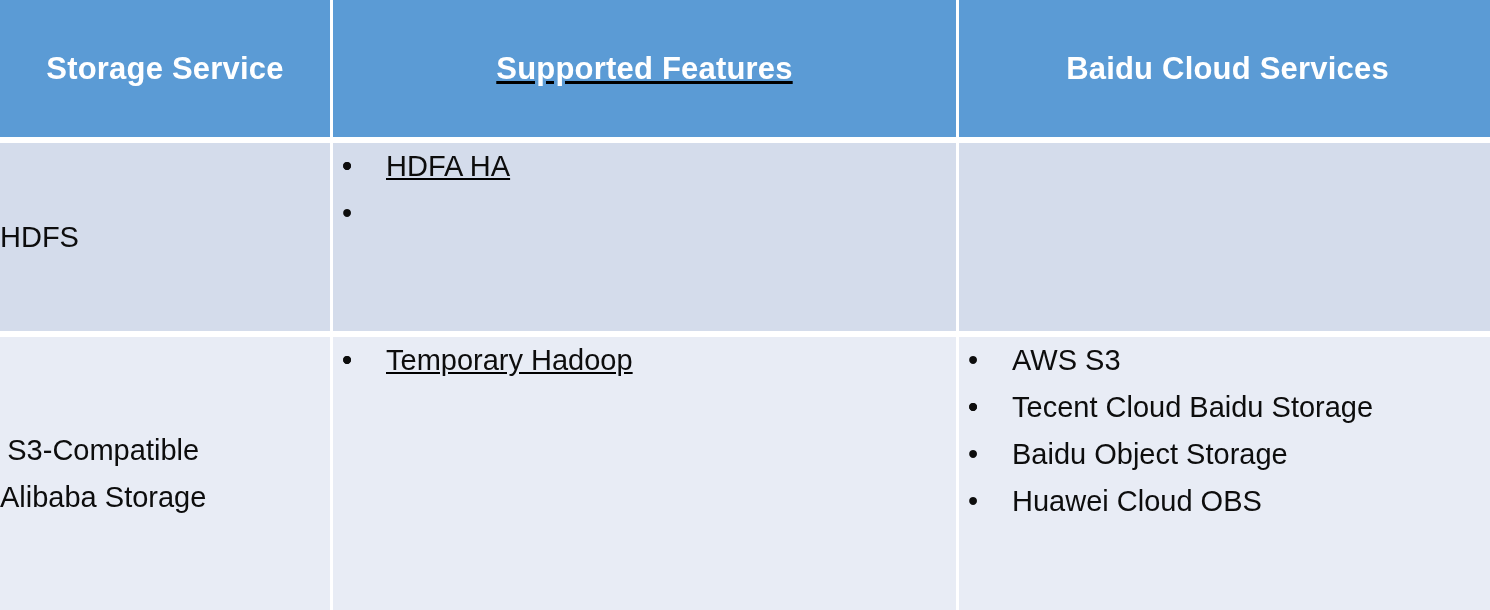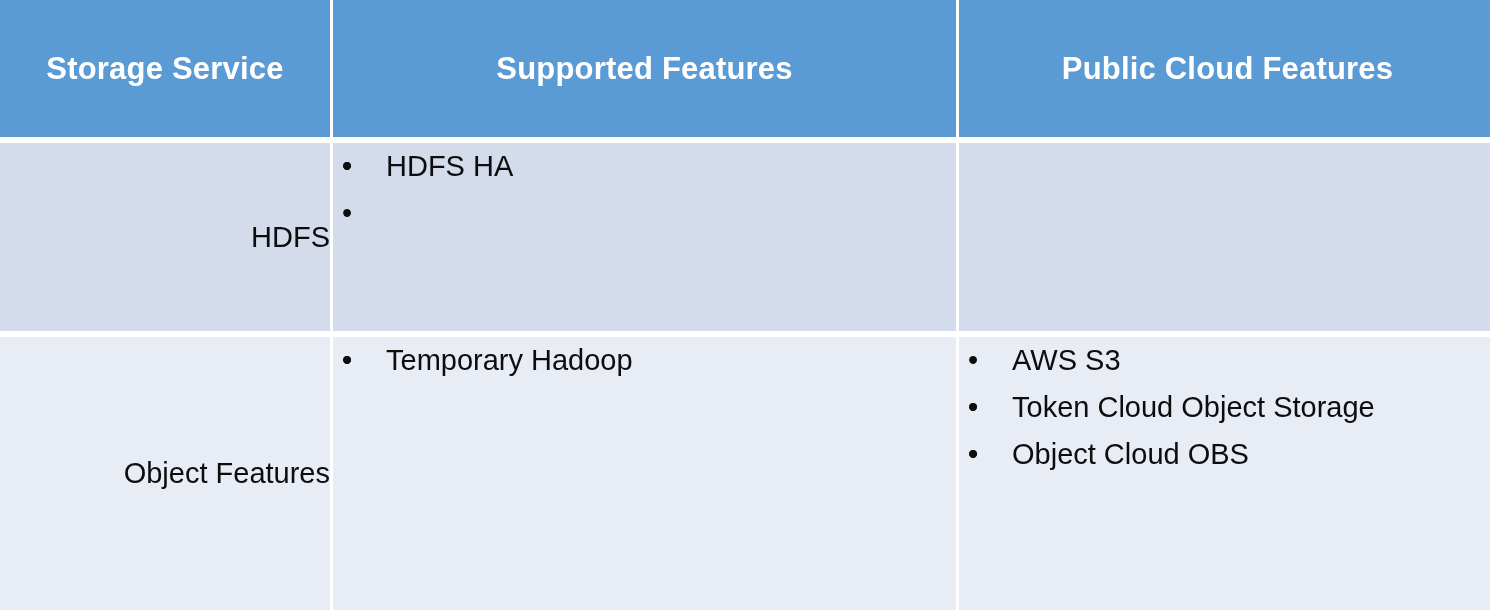--- a/index.html
+++ b/index.html
@@ -27,21 +27,21 @@
   .row {
     position: absolute;
     left: 0;
     width: 1490px;
     display: flex;
     box-sizing: border-box;
   }
 
   
   .col-1 { width: 330px; flex: 0 0 330px; box-sizing: border-box; }
-  .col-2 { width: 623px; flex: 0 0 623px; box-sizing: border-box; }
+  .col-2 { width: 623px; flex: 0 0 623px; box-sizing: border-box; text-decoration: underline; }
   .col-3 { width: 537px; flex: 0 0 537px; box-sizing: border-box; }
 
   .divider {
     flex: 0 0 3px;
     width: 3px;
     background: #ffffff;
   }
 
   
   .header-row {
@@ -84,23 +84,22 @@
   .row-2 .cell {
     background: #e8ecf5;
     height: 273px;
     box-sizing: border-box;
   }
 
   
   .cell-center {
     display: flex;
     align-items: center;
-    justify-content: flex-end;
+    justify-content: flex-start;
     text-align: center;
-    padding-left: 46px;
   }
   .service-name {
     font-size: 29px;
     color: #0d0d0d;
     line-height: 47px;
     text-align: center;
   }
   .service-name .ln { display: block; }
 
   ul.bullets {
@@ -147,59 +146,60 @@
   <div class="row header-row">
     <div class="cell col-1">
       <span class="header-label">Storage Service</span>
     </div>
     <div class="divider"></div>
     <div class="cell col-2">
       <span class="header-label">Supported Features</span>
     </div>
     <div class="divider"></div>
     <div class="cell col-3">
-      <span class="header-label">Public Cloud Features</span>
+      <span class="header-label">Baidu Cloud Services</span>
     </div>
   </div>
 
   <div class="row row-1">
 
     <div class="cell col-1 cell-center">
       <div class="service-name">
         <span class="ln">HDFS</span>
       </div>
     </div>
 
     <div class="divider"></div>
 
     <div class="cell col-2">
       <ul class="bullets features-1">
         <li>
           <span class="bullet-dot">•</span>
         </li>
         <li>
           <span class="bullet-dot">•</span>
-          <span>HDFS HA</span>
+          <span>HDFA HA</span>
         </li>
         <li>
           <span class="bullet-dot">•</span>
         </li>
       </ul>
     </div>
 
     <div class="divider"></div>
 
     <div class="cell col-3 empty-cell"></div>
   </div>
 
   <div class="row row-2">
 
     <div class="cell col-1 cell-center">
       <div class="service-name">
-        <span class="ln">Object Features</span>
+        <span class="ln">S3-Compatible</span>
+        <span class="ln">Alibaba Storage</span>
       </div>
     </div>
 
     <div class="divider"></div>
 
     <div class="cell col-2">
       <ul class="bullets features-2">
         <li>
           <span class="bullet-dot">•</span>
         </li>
@@ -216,26 +216,27 @@
       <ul class="bullets clouds-2">
         <li>
           <span class="bullet-dot">•</span>
           <span>AWS S3</span>
         </li>
         <li>
           <span class="bullet-dot">•</span>
         </li>
         <li>
           <span class="bullet-dot">•</span>
-          <span>Token Cloud Object Storage</span>
-        </li>
-        <li>
-          <span class="bullet-dot">•</span>
-        </li>
-        <li>
-          <span class="bullet-dot">•</span>
-          <span>Object Cloud OBS</span>
+          <span>Tecent Cloud Baidu Storage</span>
+        </li>
+        <li>
+          <span class="bullet-dot">•</span>
+          <span>Baidu Object Storage</span>
+        </li>
+        <li>
+          <span class="bullet-dot">•</span>
+          <span>Huawei Cloud OBS</span>
         </li>
       </ul>
     </div>
   </div>
 
 </div>
 
 </body></html>

